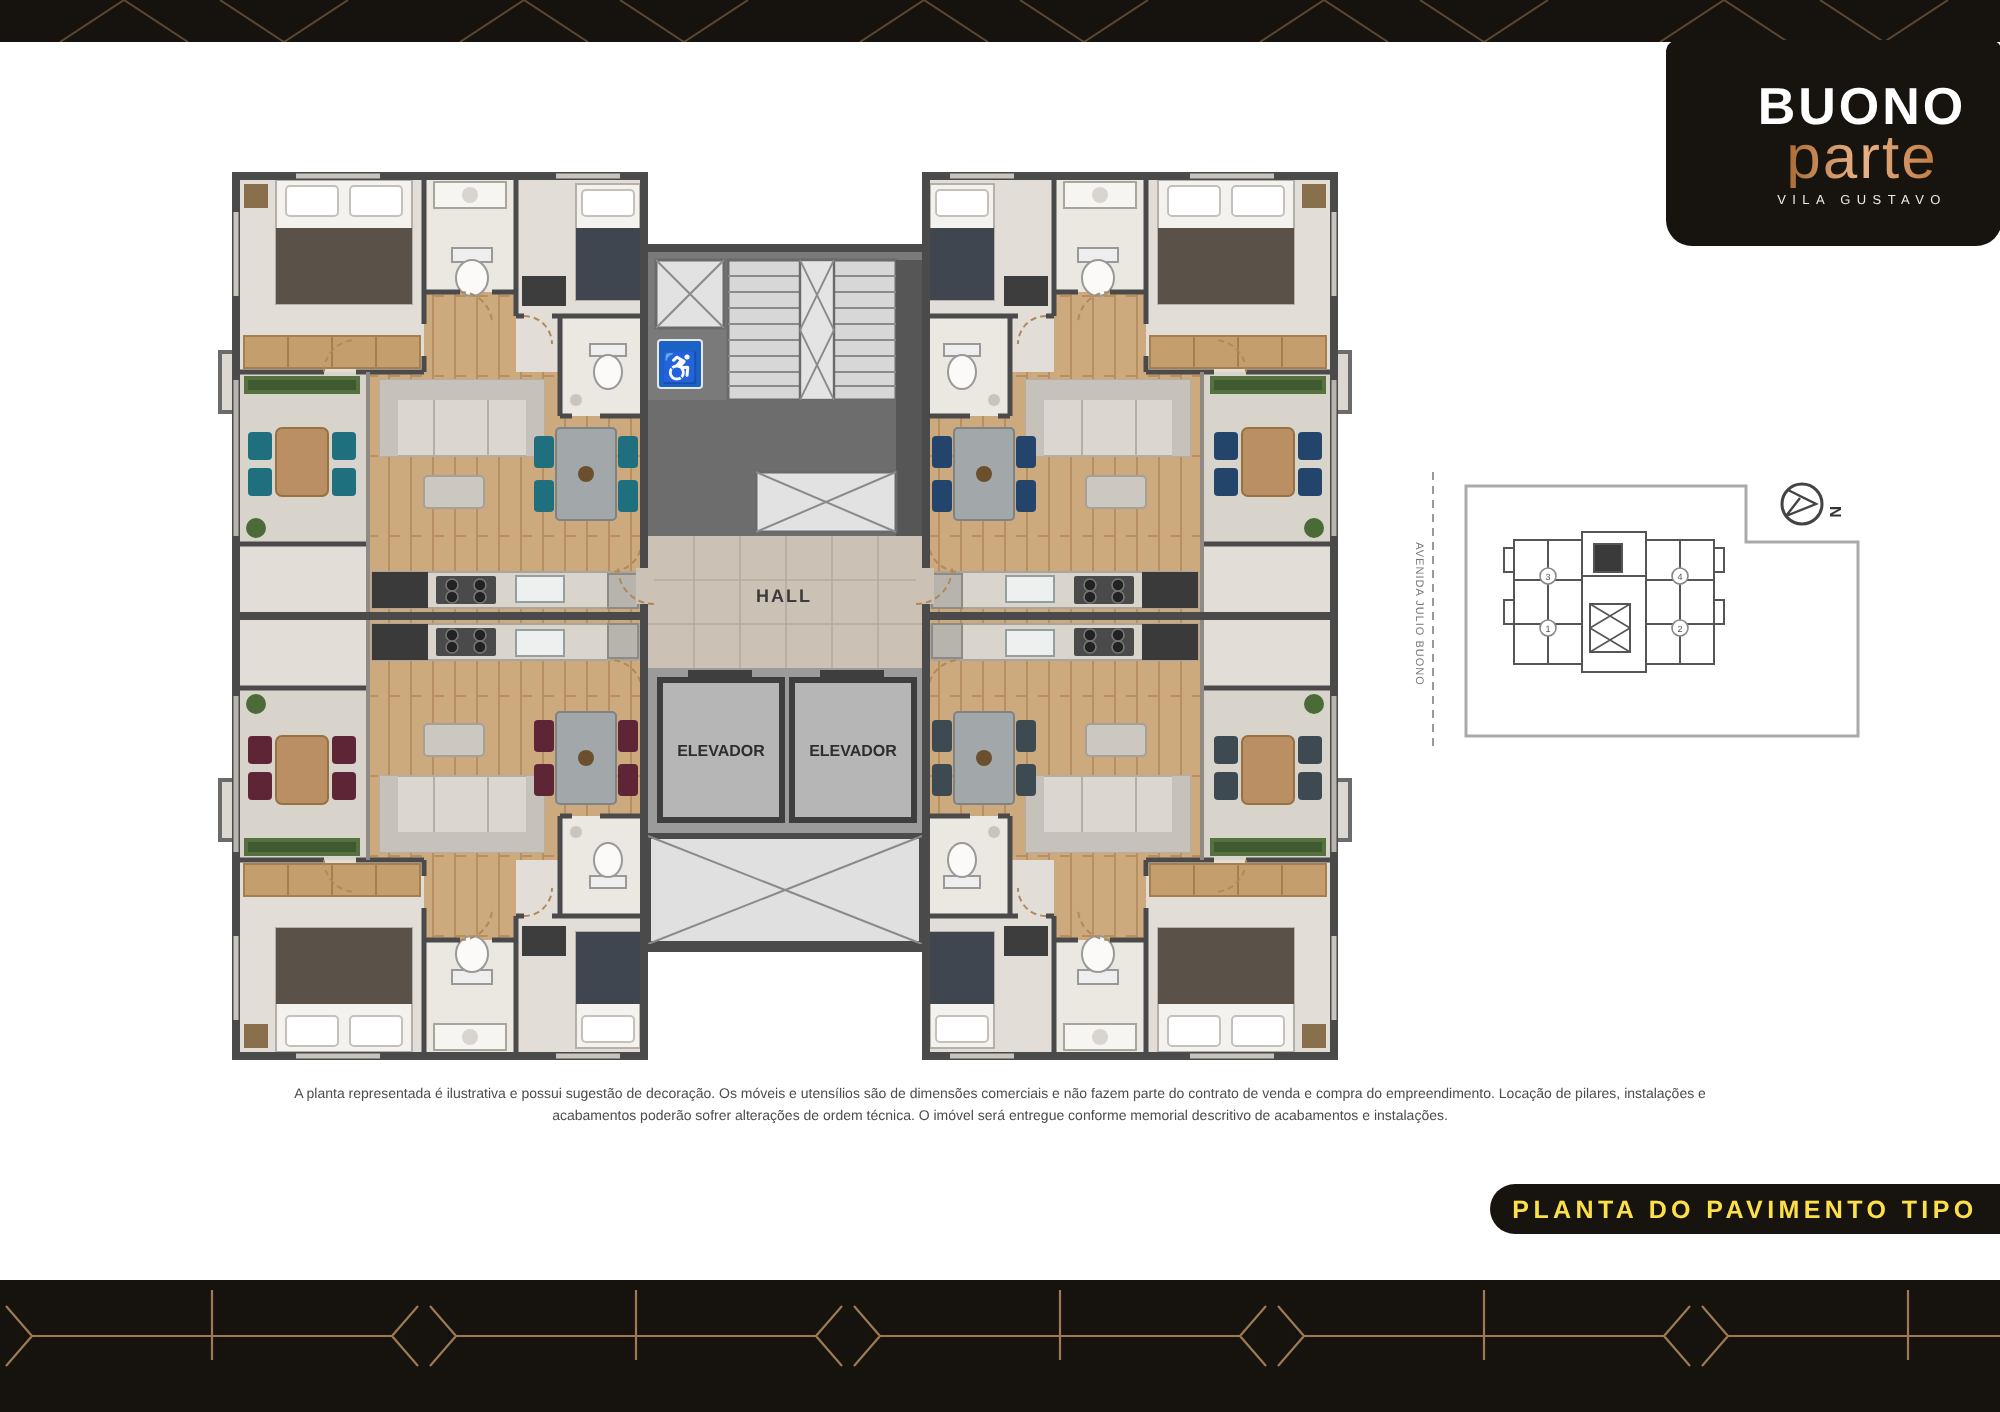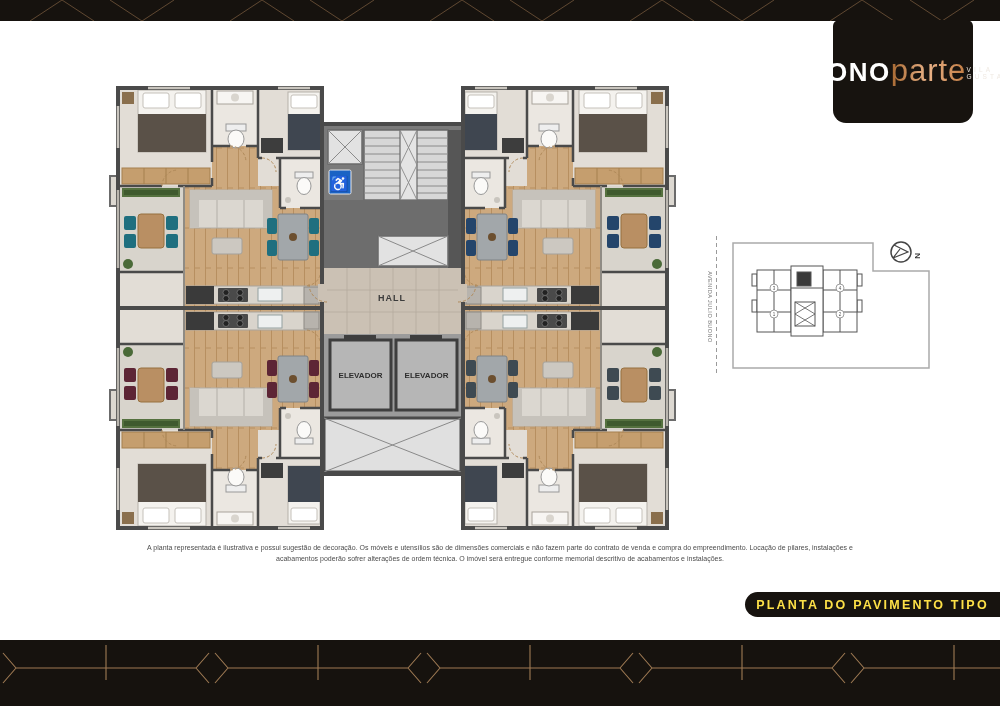--- a/index.html
+++ b/index.html
@@ -5,22 +5,22 @@
   html,body{margin:0;padding:0;background:#fff;}
   #page{position:relative;width:1000px;height:706px;background:#ffffff;overflow:hidden;
         font-family:"Liberation Sans",sans-serif;}
   
   .band{position:absolute;left:0;width:1000px;background:#16120e;}
   #band-top{top:0;height:21px;}
   #band-bottom{top:640px;height:66px;}
   .band svg{display:block;}
   
   #badge{position:absolute;left:833px;top:20px;width:140px;height:103px;background:#17130f;
-         border-radius:6px 6px 13px 13px;display:flex;flex-direction:row;align-items:center;
-         justify-content:center;z-index:5;}
+         border-radius:6px 6px 13px 13px;display:flex;flex-direction:column;align-items:center;
+         justify-content:center;z-index:5;padding-left:28px;}
   #badge .l1{color:#ffffff;font-size:26px;font-weight:bold;letter-spacing:1.5px;line-height:26px;}
   #badge .l2{font-size:31px;letter-spacing:1px;line-height:30px;margin-top:-2px;
              background:linear-gradient(90deg,#a96a33,#eab388,#c07a41);
              -webkit-background-clip:text;background-clip:text;color:transparent;}
   #badge .l3{color:#efe9e2;font-size:6.5px;letter-spacing:3.2px;margin-top:3px;}
   
   #disclaimer{position:absolute;left:140px;top:542px;width:720px;text-align:center;
               font-size:7px;line-height:11px;color:#4c4c4c;}
   
   #title-bar{position:absolute;left:745px;top:592px;width:255px;height:25px;background:#17130f;

